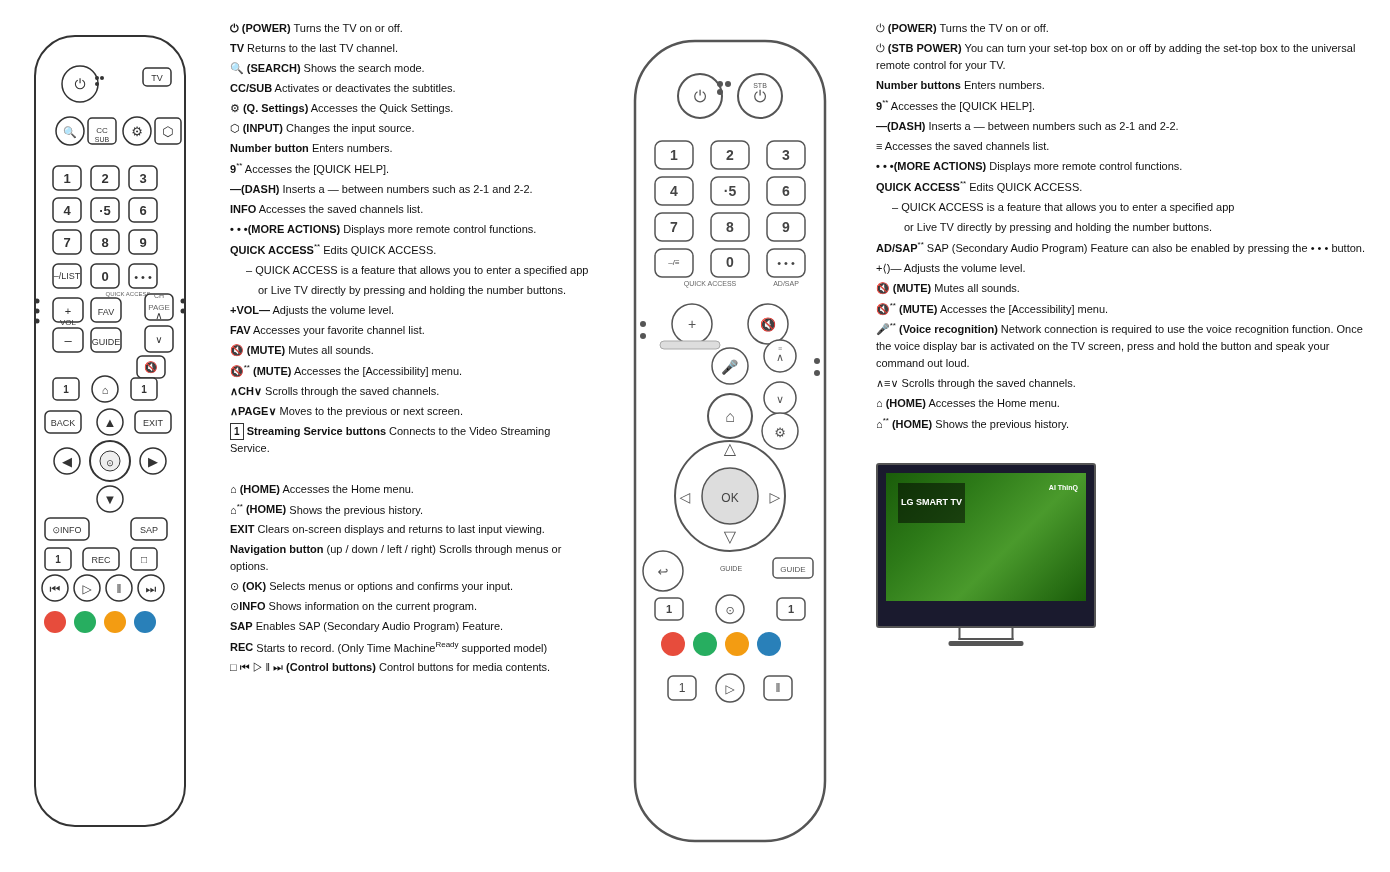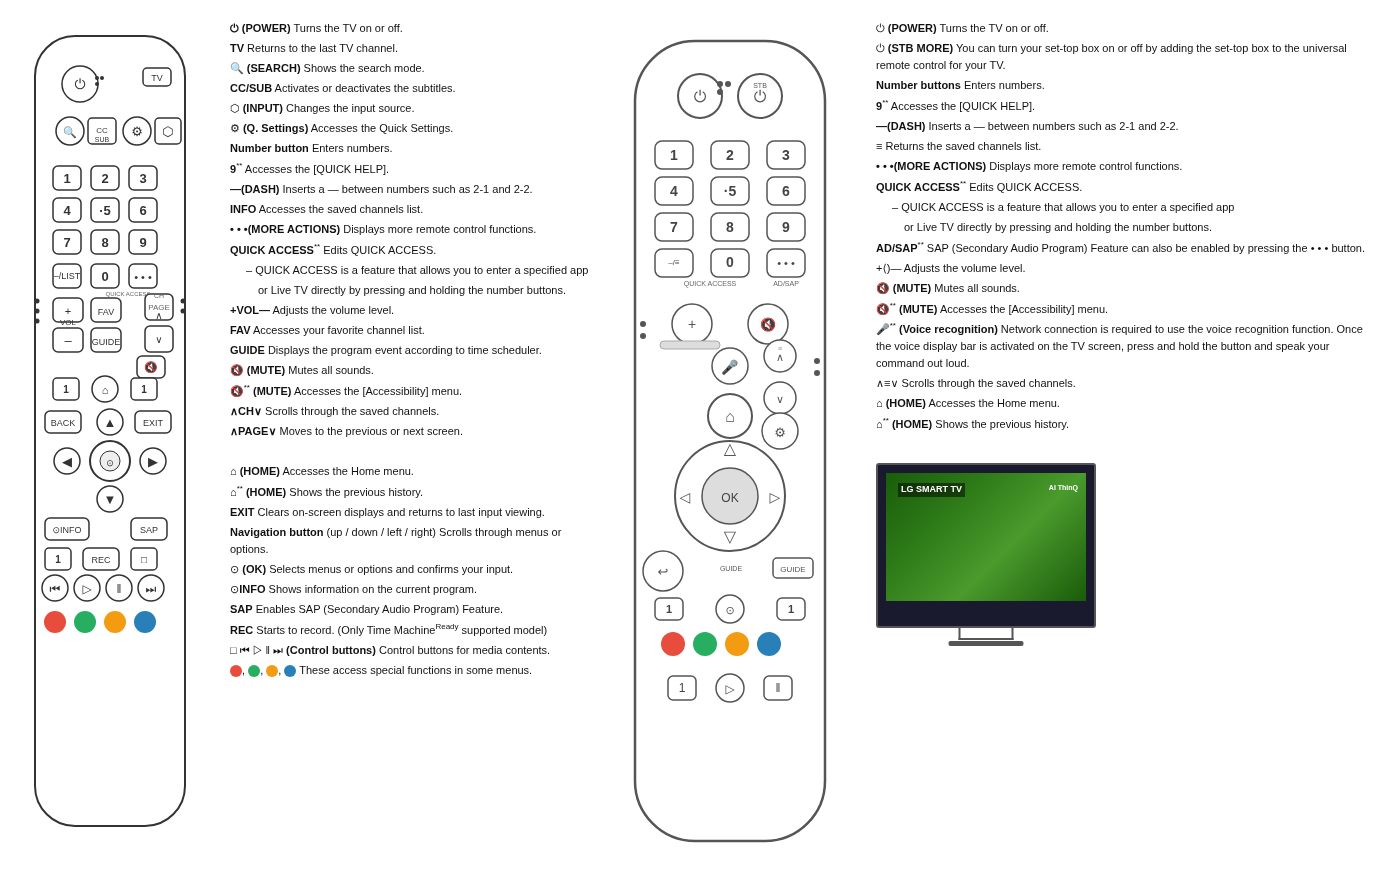--- a/index.html
+++ b/index.html
@@ -91,21 +91,21 @@
     }
 
     .tv-brand {
       position: absolute;
       top: 10px;
       left: 12px;
       color: #fff;
       font-size: 9px;
       font-weight: bold;
       background: rgba(0,0,0,0.5);
-      padding: 0 3px;
+      padding: 13px 3px;
     }
 
     sup { font-size: 8px; }
   </style>
 </head>
 <body>
 
 <div class="left-section">
   <div class="remote-container">
     <svg viewBox="0 0 190 820" width="190" height="820" xmlns="http://www.w3.org/2000/svg">
@@ -268,54 +268,47 @@
       <circle cx="130" cy="596" r="11" fill="#2980b9" stroke="none"></circle>
     </svg>
   </div>
 </div>
 
 <div class="middle-left-text">
   <p><span class="bold">⏻ <b>(POWER)</b></span> Turns the TV on or off.</p>
   <p><span class="bold">TV</span> Returns to the last TV channel.</p>
   <p>🔍 <span class="bold">(SEARCH)</span> Shows the search mode.</p>
   <p><span class="bold">CC/SUB</span> Activates or deactivates the subtitles.</p>
+  <p>⚙ <span class="bold">(Q. Settings)</span> Accesses the Quick Settings.</p>
   <p>⬡ <span class="bold">(INPUT)</span> Changes the input source.</p>
-  <p>⚙ <span class="bold">(Q. Settings)</span> Accesses the Quick Settings.</p>
   <p><span class="bold">Number button</span> Enters numbers.</p>
   <p><span class="bold">9</span><sup>**</sup> Accesses the [QUICK HELP].</p>
   <p><span class="bold">—(DASH)</span> Inserts a — between numbers such as 2-1 and 2-2.</p>
   <p><span class="bold">INFO</span> Accesses the saved channels list.</p>
   <p><span class="bold">• • •(MORE ACTIONS)</span> Displays more remote control functions.</p>
   <p><span class="bold">QUICK ACCESS</span><sup>**</sup> Edits QUICK ACCESS.</p>
   <p class="indent">–  QUICK ACCESS is a feature that allows you to enter a specified app</p>
   <p style="margin-left:28px;">or Live TV directly by pressing and holding the number buttons.</p>
   <p><span class="bold">+VOL—</span> Adjusts the volume level.</p>
   <p><span class="bold">FAV</span> Accesses your favorite channel list.</p>
-  <p><span class="bold">GUIDE</span> Displays the program event according to time scheduler.</p>
   <p>🔇 <span class="bold">(MUTE)</span> Mutes all sounds.</p>
   <p>🔇<sup>**</sup> <span class="bold">(MUTE)</span> Accesses the [Accessibility] menu.</p>
   <p><span class="bold">∧CH∨</span> Scrolls through the saved channels.</p>
   <p><span class="bold">∧PAGE∨</span> Moves to the previous or next screen.</p>
+  <p><span style="display:inline-block;border:1px solid #333;padding:0 3px;font-weight:bold;font-size:10px;">1</span> <span class="bold">Streaming Service buttons</span> Connects to the Video Streaming Service.</p>
   <p>&nbsp;</p>
   <p>⌂ <span class="bold">(HOME)</span> Accesses the Home menu.</p>
   <p>⌂<sup>**</sup> <span class="bold">(HOME)</span> Shows the previous history.</p>
   <p><span class="bold">EXIT</span> Clears on-screen displays and returns to last input viewing.</p>
   <p><span class="bold">Navigation button</span> (up / down / left / right)  Scrolls through menus or options.</p>
   <p>⊙ <span class="bold">(OK)</span> Selects menus or options and confirms your input.</p>
   <p>⊙<span class="bold">INFO</span> Shows information on the current program.</p>
   <p><span class="bold">SAP</span> Enables SAP (Secondary Audio Program) Feature.</p>
   <p><span class="bold">REC</span> Starts to record. (Only Time Machine<sup>Ready</sup> supported model)</p>
   <p>□ ⏮ ▷ ‖ ⏭ <span class="bold">(Control buttons)</span> Control buttons for media contents.</p>
-  <p>
-    <span style="display:inline-block;width:12px;height:12px;background:#e74c3c;border-radius:50%;vertical-align:middle;"></span>,
-    <span style="display:inline-block;width:12px;height:12px;background:#27ae60;border-radius:50%;vertical-align:middle;"></span>,
-    <span style="display:inline-block;width:12px;height:12px;background:#f39c12;border-radius:50%;vertical-align:middle;"></span>,
-    <span style="display:inline-block;width:12px;height:12px;background:#2980b9;border-radius:50%;vertical-align:middle;"></span>
-    These access special functions in some menus.
-  </p>
 </div>
 
 <div class="center-remote">
   <svg viewBox="0 0 250 820" width="250" height="820" xmlns="http://www.w3.org/2000/svg">
 
     <rect x="30" y="15" width="190" height="800" rx="60" ry="60" fill="white" stroke="#555" stroke-width="2.5"></rect>
 
     <circle cx="95" cy="70" r="22" fill="white" stroke="#555" stroke-width="2"></circle>
     <text x="95" y="76" text-anchor="middle" font-size="16" fill="#555">⏻</text>
     <circle cx="115" cy="58" r="3" fill="#555"></circle>
@@ -435,25 +428,25 @@
     <circle cx="125" cy="662" r="14" fill="white" stroke="#555" stroke-width="1.5"></circle>
     <text x="125" y="667" text-anchor="middle" font-size="12" fill="#444">▷</text>
 
     <rect x="159" y="650" width="28" height="24" rx="5" fill="white" stroke="#555" stroke-width="1.5"></rect>
     <text x="173" y="666" text-anchor="middle" font-size="12" fill="#444">‖</text>
   </svg>
 </div>
 
 <div class="right-text">
   <p>⏻ <span class="bold">(POWER)</span> Turns the TV on or off.</p>
-  <p>⏻ <span class="bold">(STB MORE)</span> You can turn your set-top box on or off by adding the set-top box to the universal remote control for your TV.</p>
+  <p>⏻ <span class="bold">(STB POWER)</span> You can turn your set-top box on or off by adding the set-top box to the universal remote control for your TV.</p>
   <p><span class="bold">Number buttons</span> Enters numbers.</p>
   <p><span class="bold">9</span><sup>**</sup> Accesses the [QUICK HELP].</p>
   <p><span class="bold">—(DASH)</span> Inserts a — between numbers such as 2-1 and 2-2.</p>
-  <p>≡ Returns the saved channels list.</p>
+  <p>≡ Accesses the saved channels list.</p>
   <p><span class="bold">• • •(MORE ACTIONS)</span> Displays more remote control functions.</p>
   <p><span class="bold">QUICK ACCESS</span><sup>**</sup> Edits QUICK ACCESS.</p>
   <p class="indent">–  QUICK ACCESS is a feature that allows you to enter a specified app</p>
   <p style="margin-left:28px;">or Live TV directly by pressing and holding the number buttons.</p>
   <p><span class="bold">AD/SAP</span><sup>**</sup> SAP (Secondary Audio Program) Feature can also be enabled by pressing the • • • button.</p>
   <p>+⟨)— Adjusts the volume level.</p>
   <p>🔇 <span class="bold">(MUTE)</span> Mutes all sounds.</p>
   <p>🔇<sup>**</sup> <span class="bold">(MUTE)</span> Accesses the [Accessibility] menu.</p>
   <p>🎤<sup>**</sup> <span class="bold">(Voice recognition)</span> Network connection is required to use the voice recognition function. Once the voice display bar is activated on the TV screen, press and hold the button and speak your command out loud.</p>
   <p>∧≡∨ Scrolls through the saved channels.</p>

